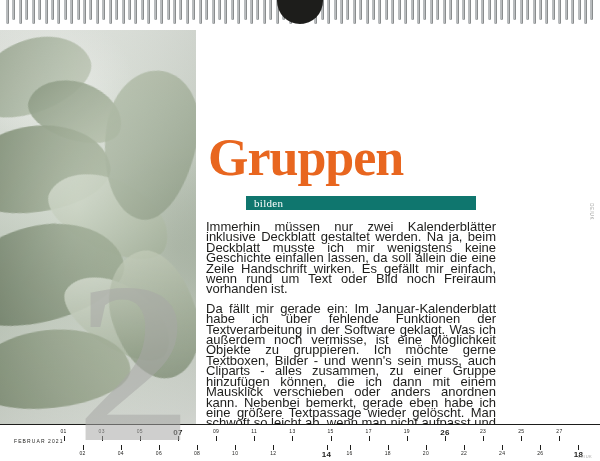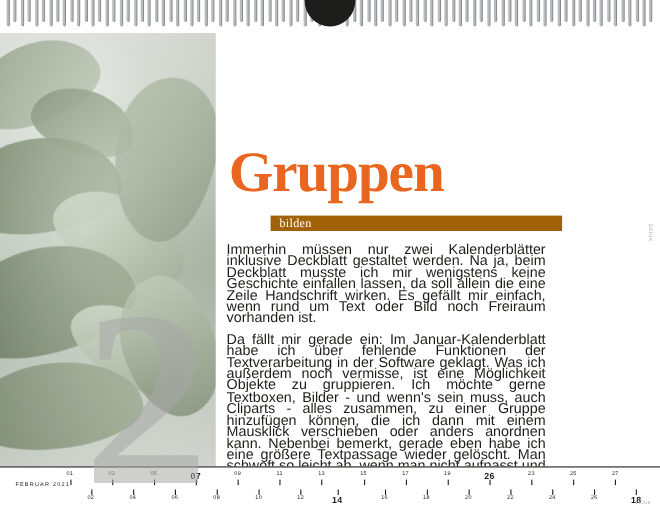--- a/index.html
+++ b/index.html
@@ -143,23 +143,23 @@
     font-size: 52px;
     line-height: 1;
     color: #e8661f;
     letter-spacing: -1px;
     margin: 12px;
   }
   .sub-rule {
     position: relative;
     margin-top: 2px;
     height: 14px;
-    width: 265px;
+    width: 230px;
     margin-left: 50px;
-    background: #a16207;
+    background: #0f766e;
   }
   .sub-rule .sub-label {
     position: absolute;
     left: 8px;
     top: 1px;
     color: #ffffff;
     font-family: "Liberation Serif", serif;
     font-size: 11px;
     letter-spacing: .3px;
   }
@@ -441,21 +441,21 @@
             <div class="tick"></div>
           </div>
           <div class="day bot" style="left: 209.821px;">
             <div class="dnum">12</div>
             <div class="tick"></div>
           </div>
           <div class="day top" style="left: 228.893px;">
             <div class="dnum">13</div>
             <div class="tick"></div>
           </div>
-          <div class="day bot big sunday" style="left: 243px;">
+          <div class="day bot big sunday" style="left: 263px;">
             <div class="dnum">14</div>
             <div class="tick"></div>
           </div>
           <div class="day top" style="left: 267.036px;">
             <div class="dnum">15</div>
             <div class="tick"></div>
           </div>
           <div class="day bot" style="left: 286.107px;">
             <div class="dnum">16</div>
             <div class="tick"></div>

